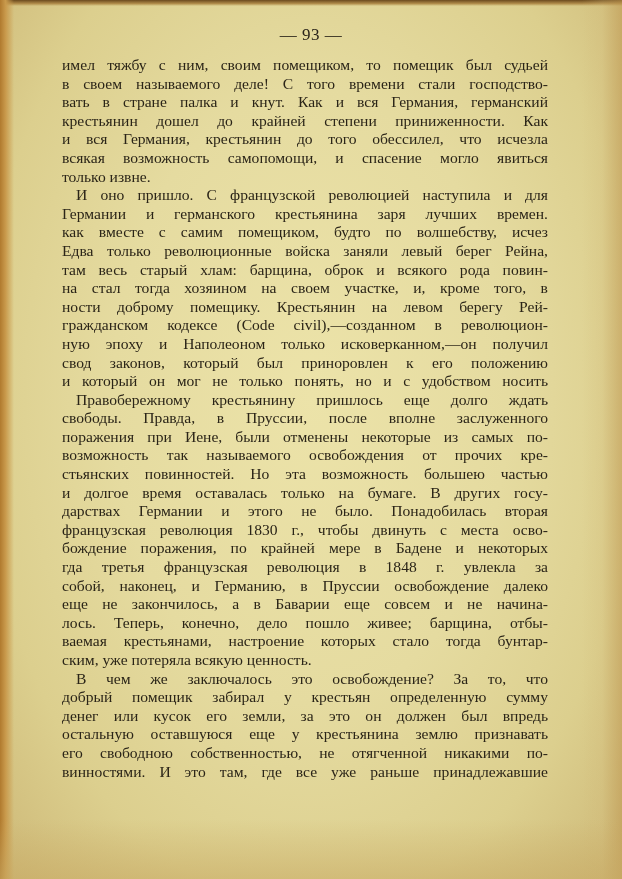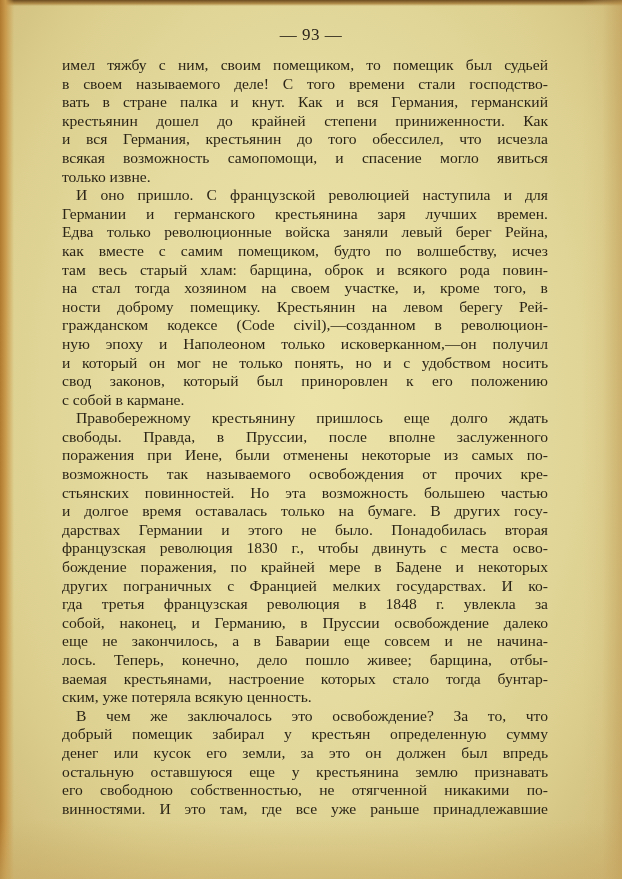--- a/index.html
+++ b/index.html
@@ -96,43 +96,41 @@
       <span class="line">вать в стране палка и кнут. Как и вся Германия, германский</span>
       <span class="line">крестьянин дошел до крайней степени приниженности. Как</span>
       <span class="line">и вся Германия, крестьянин до того обессилел, что исчезла</span>
       <span class="line">всякая возможность самопомощи, и спасение могло явиться</span>
       <span class="line last">только извне.</span>
     </div>
 
     <div class="paragraph">
       <span class="line indent">И оно пришло. С французской революцией наступила и для</span>
       <span class="line">Германии и германского крестьянина заря лучших времен.</span>
+      <span class="line">как вместе с самим помещиком, будто по волшебству, исчез</span>
       <span class="line">Едва только революционные войска заняли левый берег Рейна,</span>
-      <span class="line">как вместе с самим помещиком, будто по волшебству, исчез</span>
       <span class="line">там весь старый хлам: барщина, оброк и всякого рода повин-</span>
       <span class="line">на стал тогда хозяином на своем участке, и, кроме того, в</span>
       <span class="line">ности доброму помещику. Крестьянин на левом берегу Рей-</span>
       <span class="line">гражданском кодексе (Code civil),—созданном в революцион-</span>
       <span class="line">ную эпоху и Наполеоном только исковерканном,—он получил</span>
+      <span class="line">свод законов, который был приноровлен к его положению</span>
       <span class="line">и который он мог не только понять, но и с удобством носить</span>
-      <span class="line">свод законов, который был приноровлен к его положению</span>
-      <span class="line last">с собой в кармане.</span>
     </div>
 
     <div class="paragraph">
       <span class="line indent">Правобережному крестьянину пришлось еще долго ждать</span>
       <span class="line">свободы. Правда, в Пруссии, после вполне заслуженного</span>
       <span class="line">поражения при Иене, были отменены некоторые из самых по-</span>
       <span class="line">возможность так называемого освобождения от прочих кре-</span>
       <span class="line">стьянских повинностей. Но эта возможность большею частью</span>
       <span class="line">и долгое время оставалась только на бумаге. В других госу-</span>
       <span class="line">дарствах Германии и этого не было. Понадобилась вторая</span>
       <span class="line">французская революция 1830 г., чтобы двинуть с места осво-</span>
       <span class="line">бождение поражения, по крайней мере в Бадене и некоторых</span>
-      <span class="line">других пограничных с Францией мелких государствах. И ко-</span>
       <span class="line">гда третья французская революция в 1848 г. увлекла за</span>
       <span class="line">собой, наконец, и Германию, в Пруссии освобождение далеко</span>
       <span class="line">еще не закончилось, а в Баварии еще совсем и не начина-</span>
       <span class="line">лось. Теперь, конечно, дело пошло живее; барщина, отбы-</span>
       <span class="line">ваемая крестьянами, настроение которых стало тогда бунтар-</span>
       <span class="line last">ским, уже потеряла всякую ценность.</span>
     </div>
 
     <div class="paragraph">
       <span class="line indent">В чем же заключалось это освобождение? За то, что</span>

